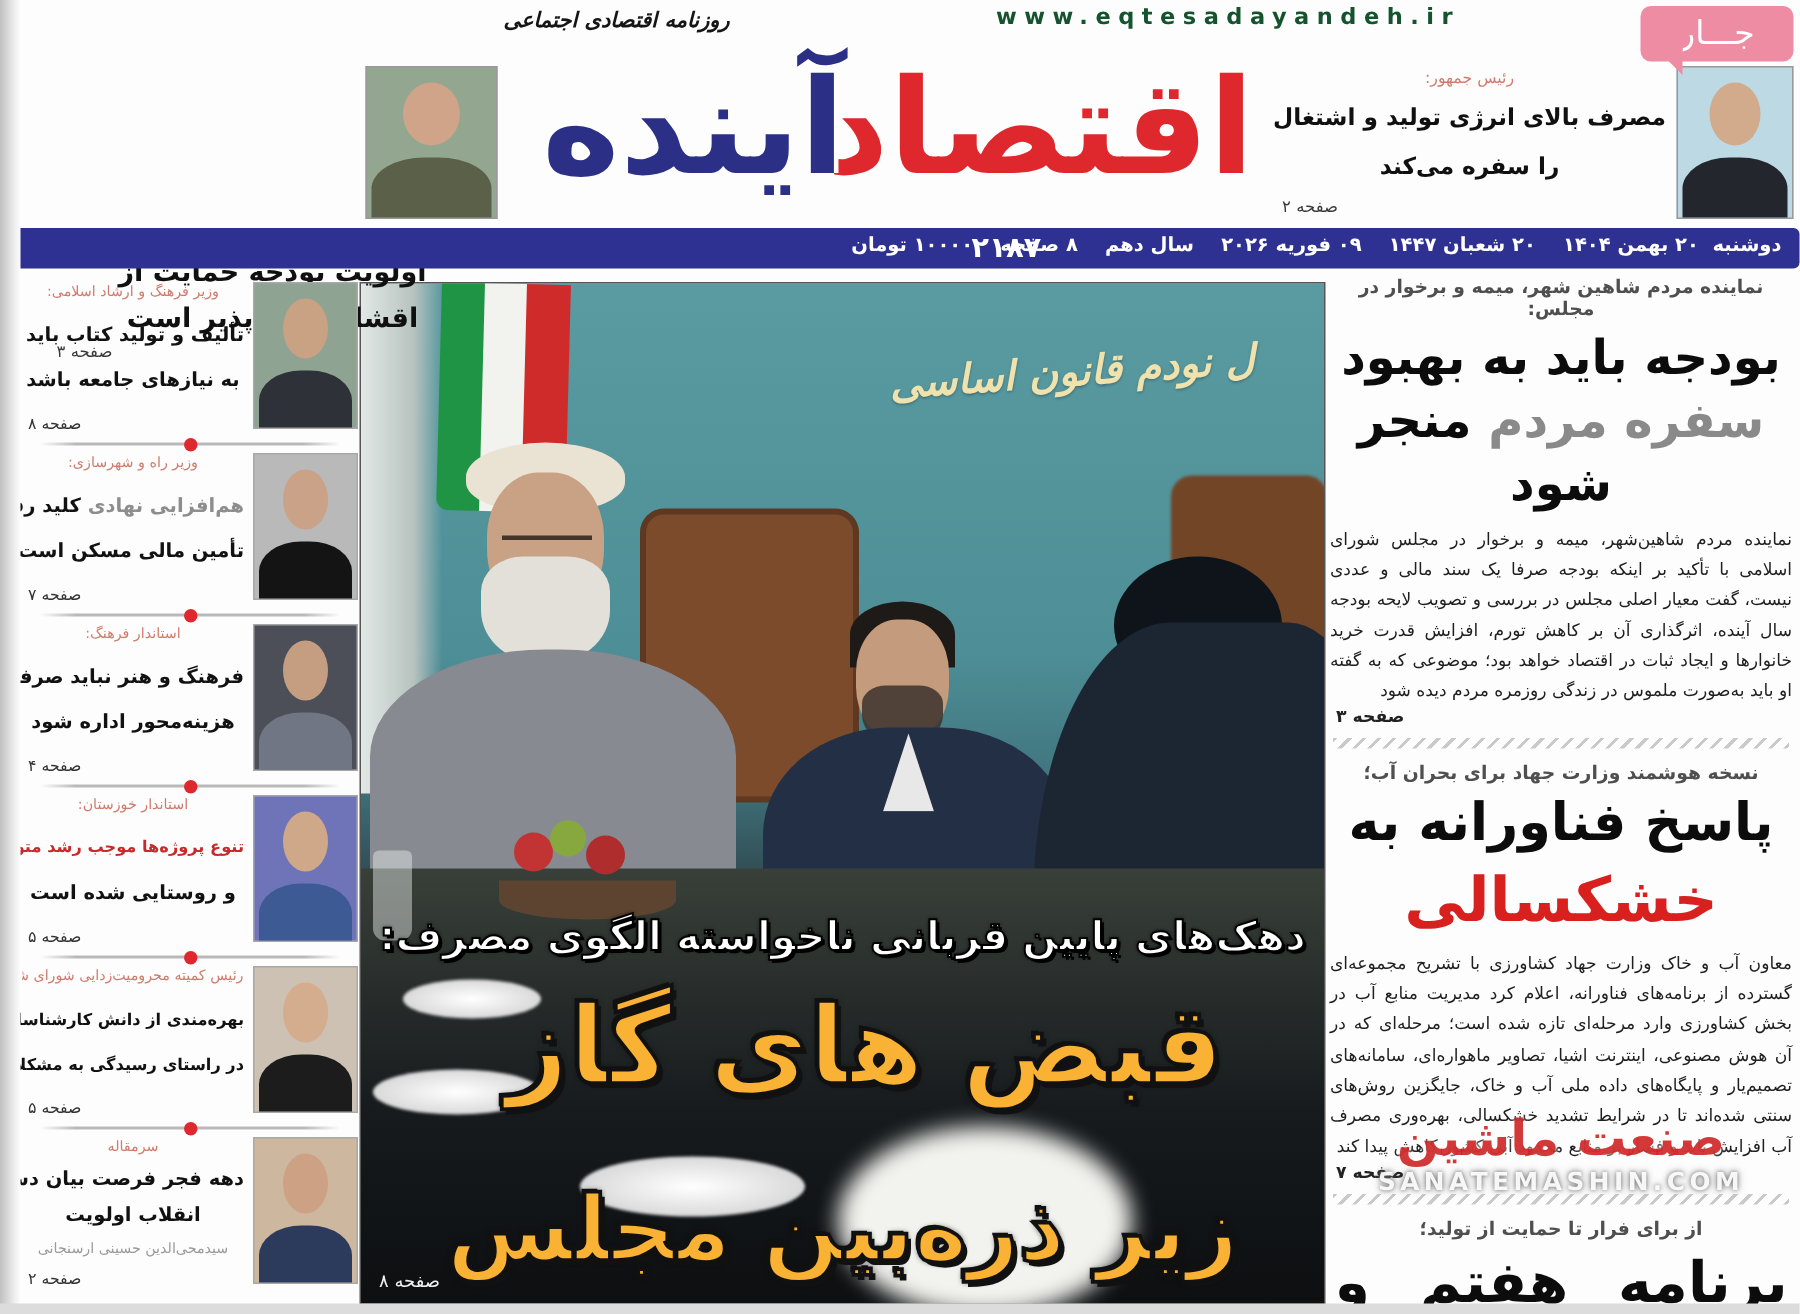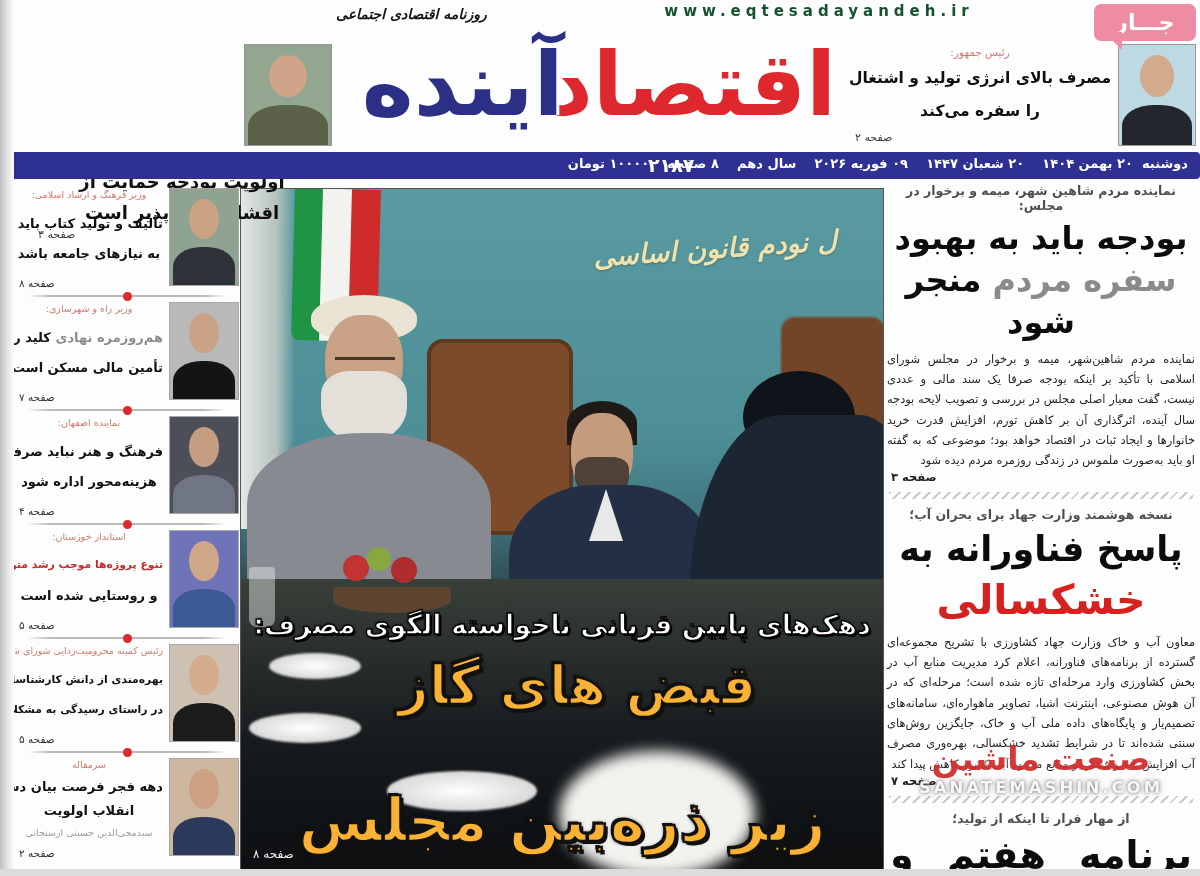--- a/index.html
+++ b/index.html
@@ -7,21 +7,21 @@
         font-family:"DejaVu Sans",sans-serif;direction:rtl;}
   
   .edge-left{position:absolute;left:0;top:0;width:14px;height:100%;
              background:linear-gradient(90deg,#bfbfbf,#ededed 70%,#fdfdfd);z-index:40;}
   .edge-bottom{position:absolute;left:0;bottom:0;width:100%;height:7px;background:#dcdcdc;z-index:40;}
 
   
   .site-url{position:absolute;top:2px;left:586px;width:466px;direction:ltr;text-align:center;
             font-size:15px;font-weight:bold;letter-spacing:5px;color:#14532d;z-index:6;}
   .jaaar{position:absolute;top:4px;right:4px;width:102px;height:37px;background:#ee8ca4;
-         border-radius:7px;color:#fff;font-weight:bold;font-size:22px;display:flex;
+         border-radius:7px;color:#fff;font-weight:normal;font-size:22px;display:flex;
          align-items:center;justify-content:center;z-index:8;}
   .jaaar::after{content:"";position:absolute;left:10px;bottom:-9px;border:9px solid transparent;
                 border-top-color:#ee8ca4;border-right-color:#ee8ca4;}
   .tagline{position:absolute;top:6px;left:336px;font-size:14px;font-weight:bold;font-style:italic;
            color:#151515;z-index:6;}
   .logo{position:absolute;top:16px;left:318px;width:562px;height:138px;display:flex;
         align-items:center;justify-content:center;z-index:5;line-height:1;}
   .logo .w{font-weight:bold;font-size:88px;letter-spacing:-3px;}
   .logo .w-red{color:#df282d;}
   .logo .w-blue{color:#2b3086;margin-left:0;margin-right:-16px;
@@ -120,21 +120,21 @@
   .bowl{position:absolute;left:92px;top:398px;width:118px;height:26px;background:#5d4430;
         border-radius:0 0 50% 50%;}
   .fruit{position:absolute;border-radius:50%;}
   .glass{position:absolute;left:8px;top:378px;width:26px;height:60px;background:rgba(235,240,240,.45);
          border-radius:4px 4px 8px 8px;filter:blur(0.5px);}
 
   .m-kicker{position:absolute;left:10px;right:10px;top:420px;text-align:center;direction:rtl;
             font-size:27px;font-weight:bold;color:#fff;z-index:9;
             -webkit-text-stroke:1.3px #000;text-shadow:0 0 3px #000,2px 2px 0 #000;}
   .m-h1{position:absolute;left:40px;right:10px;top:462px;text-align:center;direction:rtl;
-        font-size:54px;font-weight:bold;color:#f9b233;z-index:9;line-height:1.3;
+        font-size:72px;font-weight:bold;color:#f9b233;z-index:9;line-height:1.3;
         -webkit-text-stroke:2.5px #111;text-shadow:3px 3px 0 #111,-2px -2px 0 #111,0 0 4px #111;}
   .m-h2{position:absolute;left:10px;right:10px;top:594px;text-align:center;direction:rtl;
         font-size:60px;font-weight:bold;color:#f9b233;z-index:9;line-height:1.25;
         -webkit-text-stroke:2.5px #111;text-shadow:3px 3px 0 #111,-2px -2px 0 #111,0 0 4px #111;}
   .m-page{position:absolute;left:12px;bottom:8px;font-size:12px;color:#f2f2f2;z-index:9;direction:rtl;}
 
   
   .rcol{position:absolute;top:183px;right:5px;width:308px;height:690px;z-index:6;}
   .r-art{position:relative;}
   .r-kicker{font-size:12.5px;font-weight:bold;color:#4f4f4f;text-align:center;margin-bottom:4px;}
@@ -205,32 +205,32 @@
         <div class="s-page">صفحه ۸</div>
       </div>
     </div>
     <div class="s-div"></div>
 
     <div class="s-item">
       <div class="s-photo portrait" style="--bg:#b9b9b9;--suit:#141414;--skin:#caa287"></div>
       <div class="s-text">
         <div class="s-kicker">وزیر راه و شهرسازی:</div>
         <div class="s-lines">
-          <div class="s-line"><span class="s-gray">هم‌روزمره نهادی</span> <span>کلید رفع مشکلات</span></div>
+          <div class="s-line"><span class="s-gray">هم‌افزایی نهادی</span> <span>کلید رفع مشکلات</span></div>
           <div class="s-line">تأمین مالی مسکن است</div>
         </div>
         <div class="s-page">صفحه ۷</div>
       </div>
     </div>
     <div class="s-div"></div>
 
     <div class="s-item">
       <div class="s-photo portrait" style="--bg:#4c4f58;--suit:#707684;--skin:#c59d80"></div>
       <div class="s-text">
-        <div class="s-kicker">نماینده اصفهان:</div>
+        <div class="s-kicker">استاندار فرهنگ:</div>
         <div class="s-lines">
           <div class="s-line">فرهنگ و هنر نباید صرفاً</div>
           <div class="s-line">هزینه‌محور اداره شود</div>
         </div>
         <div class="s-page">صفحه ۴</div>
       </div>
     </div>
     <div class="s-div"></div>
 
     <div class="s-item">
@@ -322,21 +322,21 @@
     <div class="r-art" style="padding-bottom:14px;">
       <div class="r-kicker">نسخه هوشمند وزارت جهاد برای بحران آب؛</div>
       <div class="r-h" style="font-size:35px">پاسخ فناورانه به</div>
       <div class="r-h red" style="font-size:41px;color:#d8201f">خشکسالی</div>
       <div class="r-body">معاون آب و خاک وزارت جهاد کشاورزی با تشریح مجموعه‌ای گسترده از برنامه‌های فناورانه، اعلام کرد مدیریت منابع آب در بخش کشاورزی وارد مرحله‌ای تازه شده است؛ مرحله‌ای که در آن هوش مصنوعی، اینترنت اشیا، تصاویر ماهواره‌ای، سامانه‌های تصمیم‌یار و پایگاه‌های داده ملی آب و خاک، جایگزین روش‌های سنتی شده‌اند تا در شرایط تشدید خشکسالی، بهره‌وری مصرف آب افزایش یابد و فشار بر منابع محدود آبی کشور کاهش پیدا کند</div>
       <div class="r-page">صفحه ۷</div>
     </div>
     <div class="r-div"></div>
 
     <div class="r-art" style="padding-bottom:14px;">
-      <div class="r-kicker">از مهار فرار تا اینکه از تولید؛</div>
+      <div class="r-kicker">از برای فرار تا حمایت از تولید؛</div>
       <div class="r-h" style="font-size:38px;word-spacing:20px">برنامه هفتم و</div>
 
     </div>
 
     <div class="wm">
       <div class="wm-fa">صنعت ماشین</div>
       <div class="wm-en">SANATEMASHIN.COM</div>
     </div>
   </div>
 </div>

